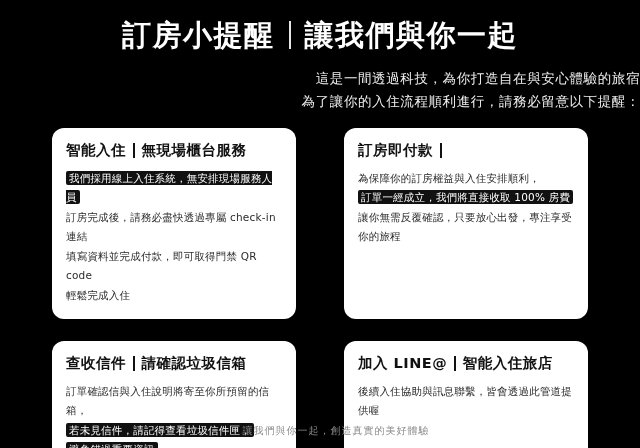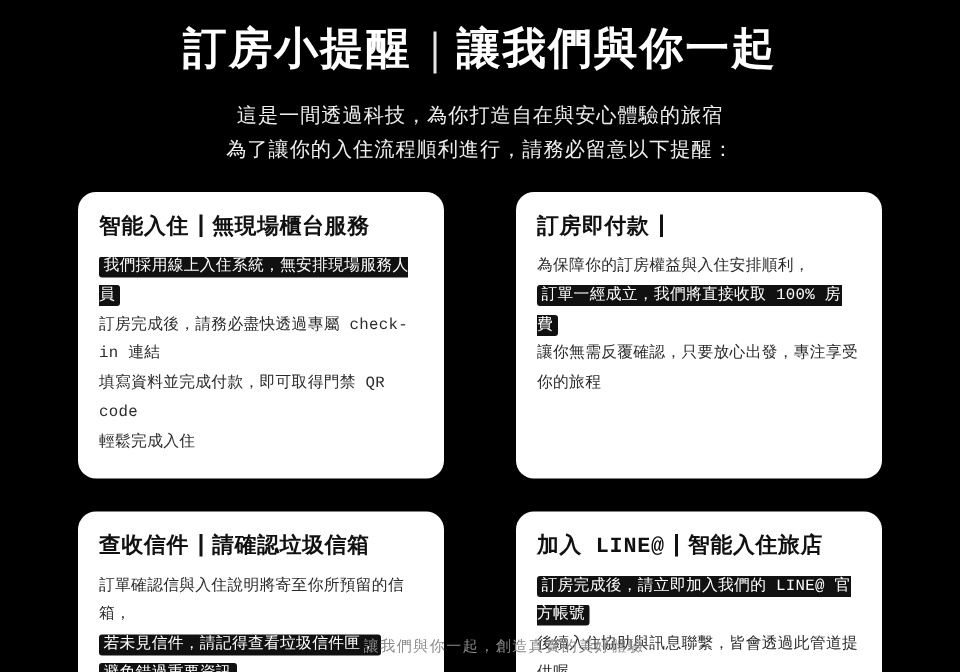--- a/index.html
+++ b/index.html
@@ -1,15 +1,15 @@
 <!DOCTYPE html>
 <html><head>
 <meta charset="utf-8">
 <style>
-  * { box-sizing: border-box; margin: 0; padding: 0; font-family: Liberation Mono, monospace; }
+  * { box-sizing: border-box; margin: 0; padding: 0; }
   html, body {
     width: 640px;
     height: 448px;
     background: #000000;
     font-family: "DejaVu Sans", "Liberation Sans", sans-serif;
     overflow: hidden;
   }
   .page {
     position: relative;
     width: 640px;
@@ -40,20 +40,21 @@
     margin: 0 14px;
     opacity: .9;
   }
   .title-right { color: #ffffff; }
   .subtitle {
     margin-top: 14px;
     font-size: 13.5px;
     line-height: 1.75;
     color: #efefef;
     letter-spacing: .6px;
+    text-align: right;
   }
   .cards {
     position: absolute;
     top: 128px;
     left: 52px;
     width: 536px;
     display: grid;
     grid-template-columns: 244px 244px;
     grid-column-gap: 48px;
     grid-row-gap: 22px;
@@ -163,21 +164,20 @@
       </div>
     </div>
 
     <div class="card">
       <div class="card-title">
         <span>加入 LINE@</span>
         <span class="sep"></span>
         <span>智能入住旅店</span>
       </div>
       <div class="card-body">
-        <span class="line"><span class="hl">訂房完成後，請立即加入我們的 LINE@ 官方帳號</span></span>
         <span class="line">後續入住協助與訊息聯繫，皆會透過此管道提供喔</span>
       </div>
     </div>
 
   </div>
 
   <div class="footer">讓我們與你一起，創造真實的美好體驗</div>
 
 </div>
 

